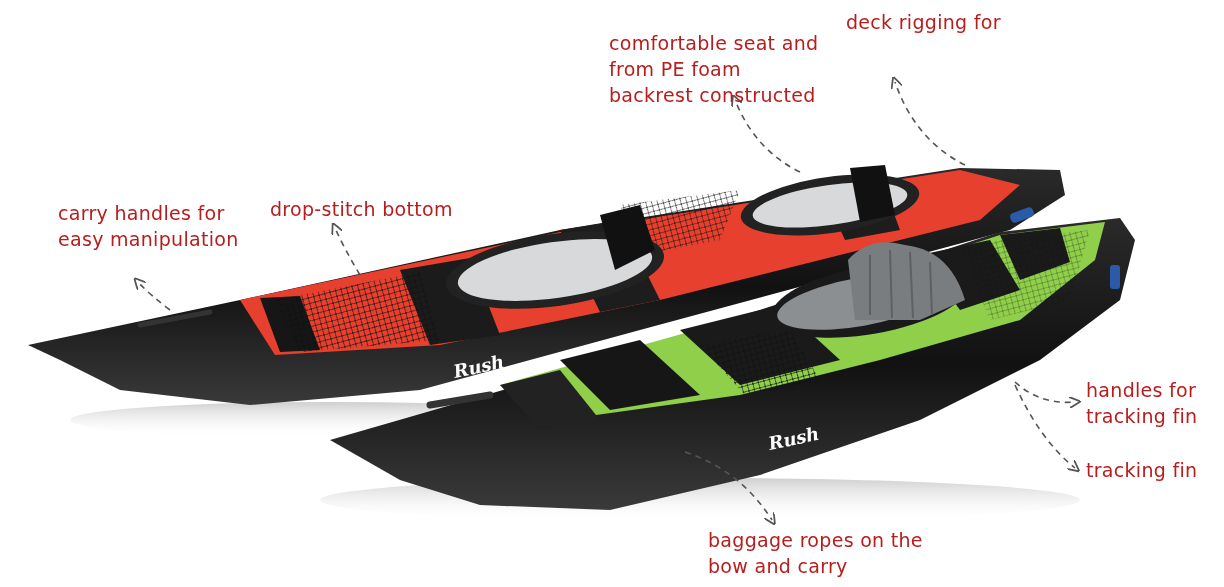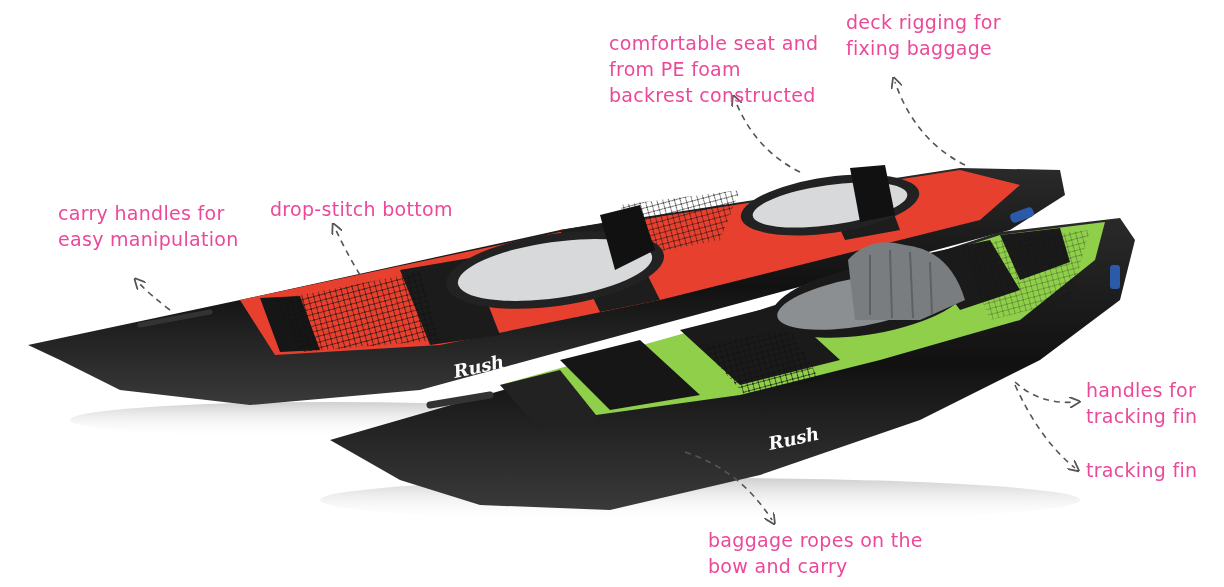--- a/index.html
+++ b/index.html
@@ -1,19 +1,19 @@
 <!DOCTYPE html>
 <html><head>
 <meta charset="utf-8">
 <style>
   html, body { margin:0; padding:0; background:#ffffff; }
   body { width:1224px; height:587px; position:relative; overflow:hidden; font-family:"DejaVu Sans", sans-serif; }
   .stage { position:absolute; left:0; top:0; width:1224px; height:587px; }
   .label {
-    position:absolute; color:#ec4899; font-size:19px; line-height:26px; letter-spacing:0.3px;
+    position:absolute; color:#b91c1c; font-size:19px; line-height:26px; letter-spacing:0.3px;
     font-family:"DejaVu Sans", sans-serif; white-space:nowrap;
   }
   .label span { display:block; }
   svg { position:absolute; left:0; top:0; }
   .brand { font-family:"DejaVu Serif", serif; font-style:italic; font-weight:bold; fill:#ffffff; }
 </style>
 </head>
 <body>
 
 <div class="stage">
@@ -97,21 +97,20 @@
   <div class="label" style="left:270px; top:196px;">
     <span>drop-stitch bottom</span>
   </div>
   <div class="label" style="left:574px; top:30px;margin-left:35px;">
     <span>comfortable seat and</span>
     <span>from PE foam</span>
     <span>backrest constructed</span>
   </div>
   <div class="label" style="left:846px; top:9px;">
     <span>deck rigging for</span>
-    <span>fixing baggage</span>
   </div>
   <div class="label" style="left:1086px; top:377px;">
     <span>handles for</span>
     <span>tracking fin</span>
   </div>
   <div class="label" style="left:1086px; top:457px;">
     <span>tracking fin</span>
   </div>
   <div class="label" style="left:708px; top:527px;">
     <span>baggage ropes on the</span>

